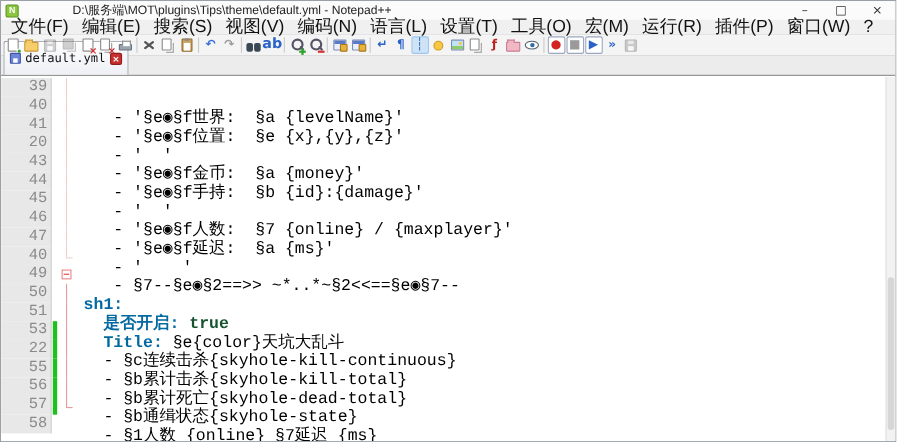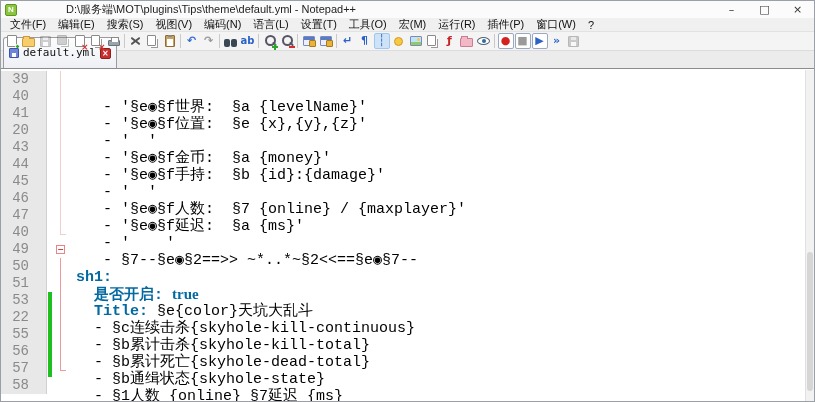--- a/index.html
+++ b/index.html
@@ -11,33 +11,33 @@
   .titlebar { height:17px; background:#fbfbfb; display:flex; align-items:center; padding-left:4px; }
   .app-icon { width:12px; height:12px; background:#8cc63f; border:1px solid #5d9422; border-radius:2px; color:#fff;
               font:bold 8px/10px "Liberation Sans",sans-serif; text-align:center; margin-right:4px; flex:none; }
   .title-text { font-size:11px; color:#222; white-space:nowrap; flex:1;margin-left:45px; }
   .win-btns { display:flex; height:100%; flex:none; }
   .win-btn { width:33px; height:100%; display:flex; align-items:center; justify-content:center;
              font-size:11px; color:#333; font-family:"DejaVu Sans",sans-serif; }
 
   
   .menubar { height:14px; background:#f0f0f0; display:flex; align-items:center; padding-left:3px; border-bottom:1px solid #e2e2e2; }
-  .menu-item { font-size:11px; color:#111; padding:0 6px; white-space:nowrap; }
+  .menu-item { font-size:16px; color:#111; padding:0 6px; white-space:nowrap; }
 
   
   .toolbar { height:19px; background:#f4f4f4; display:flex; align-items:center; padding-left:2px; border-bottom:1px solid #dcdcdc; }
   .tb-group { display:flex; align-items:center; }
   .tb-sep { width:1px; height:14px; background:#c9c9c9; margin:0 2px; }
   .tbi { width:16px; height:16px; position:relative; display:flex; align-items:center; justify-content:center; margin:0 0.5px; }
   .tbi.disabled { opacity:.38; filter:grayscale(1); }
   .tbi.active { background:#cfe3f7; border:1px solid #9ec7ef; border-radius:2px; }
   .tbi.boxed { border:1px solid #9aa8c0; background:#fff; border-radius:2px; }
   .shape { position:relative; display:block; }
   .g { font:bold 11px/14px "DejaVu Sans",sans-serif; }
-  .g.small { font-size:10px; }
+  .g.small { font-size:13px; }
   .s-page { width:10px; height:12px; background:#fff; border:1px solid #8a8a8a; border-radius:1px; }
   .s-page2 { width:9px; height:11px; background:#fff; border:1px solid #8a8a8a; border-radius:1px; box-shadow:2px 2px 0 -1px #fff, 3px 3px 0 -1px #9a9a9a; margin-right:2px; margin-bottom:2px; }
   .s-folder { width:13px; height:9px; background:#f7ce6b; border:1px solid #c89b3c; border-radius:1px; margin-top:3px; position:relative; }
   .s-folder::before { content:""; position:absolute; top:-3px; left:0; width:5px; height:2px; background:#f7ce6b; border:1px solid #c89b3c; border-bottom:none; }
   .s-folder-pink { width:13px; height:9px; background:#f2b8c6; border:1px solid #c87e95; border-radius:1px; margin-top:3px; position:relative; }
   .s-folder-pink::before { content:""; position:absolute; top:-3px; left:0; width:5px; height:2px; background:#f2b8c6; border:1px solid #c87e95; border-bottom:none; }
   .s-floppy { width:11px; height:11px; background:#6f86d8; border:1px solid #3d55a8; border-radius:1px; position:relative; }
   .s-floppy::before { content:""; position:absolute; left:2px; bottom:0; width:5px; height:4px; background:#fff; }
   .s-floppy::after { content:""; position:absolute; left:2px; top:0; width:5px; height:3px; background:#cfd8f5; }
   .s-floppy2 { width:10px; height:10px; background:#6f86d8; border:1px solid #3d55a8; border-radius:1px; box-shadow:2px 2px 0 -1px #fff, 3px 3px 0 -1px #3d55a8; margin-right:2px; margin-bottom:2px; }
@@ -76,35 +76,35 @@
   .tab-save { width:10px; height:10px; background:#6f86d8; border:1px solid #3d55a8; border-radius:1px; position:relative; flex:none; }
   .tab-save::before { content:""; position:absolute; left:2px; bottom:0; width:4px; height:4px; background:#fff; }
   .tab-label { font:11px/16px "DejaVu Sans Mono",monospace; color:#111; white-space:nowrap; }
   .tab-close { width:11px; height:11px; background:#c8302e; border:1px solid #8f1d1c; border-radius:2px; color:#fff;
                font:bold 8px/9px "DejaVu Sans",sans-serif; text-align:center; flex:none; }
 
   
   .editor { position:absolute; top:69px; left:0; right:0; bottom:0; background:#fff; font-family:"Liberation Mono","DejaVu Sans Mono",monospace; overflow:hidden; padding-top:1px; }
   .ed-row { display:flex; height:17px; align-items:stretch; }
   .ln { width:46px; flex:none; background:#e8e8e8; border-right:1px solid #d0d0d0; color:#8a8a8a;
-        font-size:14px; line-height:17px; text-align:right; padding-right:17px; }
+        font-size:14px; line-height:17px; text-align:right; padding-right:3px; }
   .mk { width:7px; flex:none; position:relative; }
   .mk.on::after { content:""; position:absolute; left:1px; top:0; bottom:0; width:4px; background:#1fbf1f; }
   .fold { width:13px; flex:none; position:relative; }
   .fold-vline { position:absolute; left:6px; top:0; bottom:0; width:1px; background:#eb9a9a; }
   .fold-vline.light { background:#f0cfcf; }
   .fold-vline.end { bottom:7px; }
   .fold-foot { position:absolute; left:6px; top:10px; width:6px; height:1px; background:#eb9a9a; }
   .fold-foot.light { background:#f0cfcf; }
   .fold-box { position:absolute; left:2px; top:4px; width:9px; height:9px; background:#fff; border:1px solid #e98585;
               color:#c33; font:bold 8px/7px "DejaVu Sans",sans-serif; text-align:center; }
   .code { flex:1; font-size:15px; line-height:17px; white-space:pre; color:#000;margin-top:28px; }
   .ed-row.cur .code { background:#e4e6f7; }
   .seg-k { color:#0369a1; font-weight:bold; }
-  .seg-b { color:#0369a1; font-weight:bold;font-family:Liberation Serif, serif; }
+  .seg-b { color:#14532d; font-weight:bold; }
   .caret { display:inline-block; width:1px; height:14px; background:#000; vertical-align:-2px; }
 
   
   .vscroll { position:absolute; top:69px; right:0; bottom:0; width:9px; background:#f2f2f2; border-left:1px solid #e0e0e0; }
   .vthumb { position:absolute; left:1px; right:1px; top:55%; height:42%; background:#d6d6d6; border-radius:3px; }
 </style>
 </head>
 <body>
 
 <div class="window">

